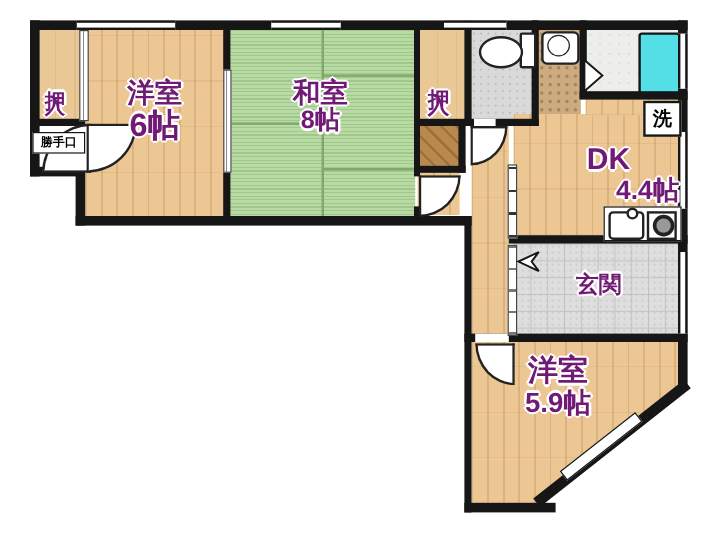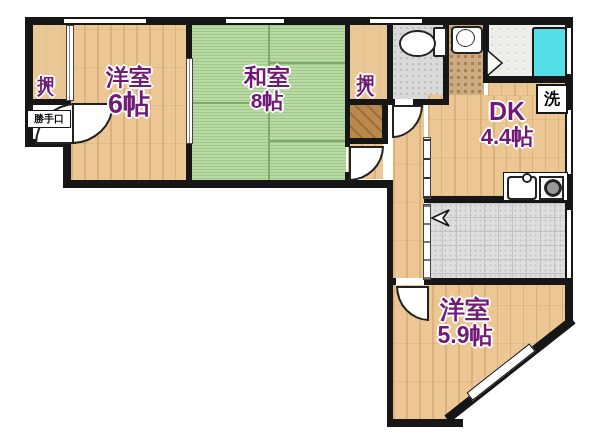--- a/index.html
+++ b/index.html
@@ -142,28 +142,29 @@
   </svg>
 
   <div class="lbl z30" style="left:88px;top:65px;width:82px;font-size:23px;">
     <div>洋室</div>
     <div style="font-size:27px;">6帖</div>
   </div>
   <div class="lbl z30" style="left:226px;top:65px;width:82px;font-size:23px;">
     <div>和室</div>
     <div style="font-size:21px;">8帖</div>
   </div>
-  <div class="lbl z30" style="left:448px;top:98px;width:118px;font-size:25px;">
+  <div class="lbl z30" style="left:448px;top:120px;width:118px;font-size:25px;">
     <div>DK</div>
-    <div style="font-size:22px;">4.4帖</div>
+    <div style="font-size:22px;text-align:right;">4.4帖</div>
   </div>
   <div class="lbl z30" style="left:413px;top:296px;width:104px;font-size:25px;">
     <div>洋室</div>
     <div style="font-size:23px;">5.9帖</div>
   </div>
+  <div class="lbl z30" style="left:468px;top:228px;width:62px;font-size:19px;">玄関</div>
   <div class="lbl vert z30" style="left:36px;top:36px;height:58px;font-size:17px;">押入</div>
   <div class="lbl vert z30" style="left:355px;top:32px;height:62px;font-size:18px;">押入</div>
 
   <div class="box z30" style="left:536px;top:84px;width:28px;height:26px;border-width:2.5px;">
     <span style="font-size:16px;font-weight:bold;">洗</span>
   </div>
   <div class="box z30" style="left:27px;top:110px;width:42px;height:16px;border-width:1.5px;">
     <span style="font-size:10px;font-weight:bold;white-space:nowrap;">勝手口</span>
   </div>
 

